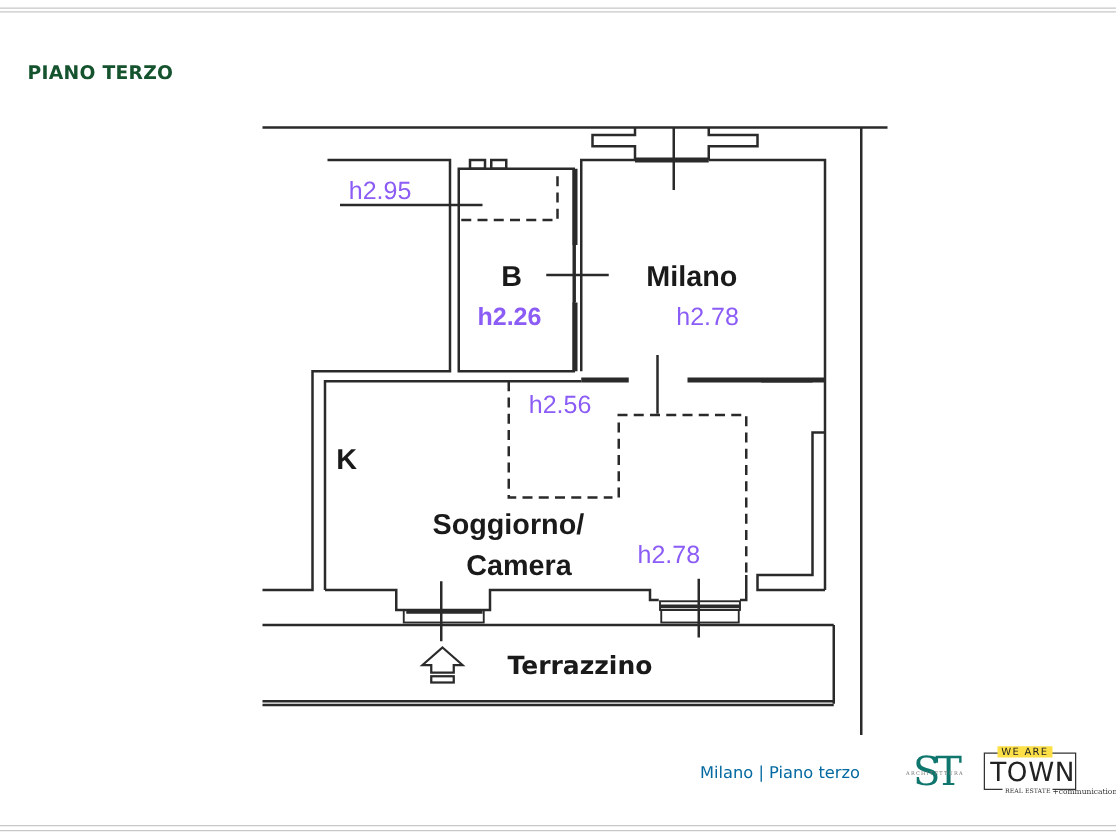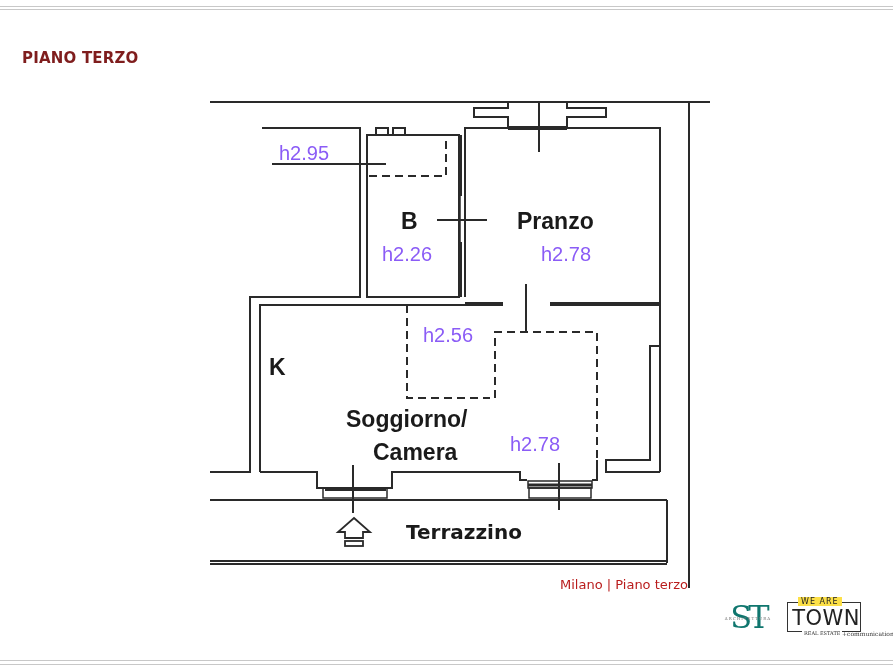--- a/index.html
+++ b/index.html
@@ -5,32 +5,32 @@
   html, body { margin: 0; padding: 0; }
   body {
     width: 893px; height: 670px; position: relative; overflow: hidden;
     background: #ffffff;
     font-family: "Liberation Sans", sans-serif;
   }
   .top-rule { position: absolute; left: 0; width: 893px; height: 1px; background: #c8c8c8; }
   .title {
     position: absolute; left: 22px; top: 49px;
     font-family: "DejaVu Sans", sans-serif;
-    font-weight: bold; font-size: 15px; color: #7f1d1d; letter-spacing: 0.2px;
+    font-weight: bold; font-size: 15px; color: #14532d; letter-spacing: 0.2px;
   }
   svg.plan { position: absolute; left: 0; top: 0; }
   .lbl {
     position: absolute; white-space: nowrap; color: #1a1a1a;
     font-family: "Liberation Sans", sans-serif; line-height: 1;
   }
   .room { font-weight: bold; font-size: 23px; }
   .h { font-size: 20px; color: #8b5cf6; }
   .footer-text {
-    position: absolute; left: 560px; top: 577px;
-    font-family: "DejaVu Sans", sans-serif; font-size: 13px; color: #b91c1c;
+    position: absolute; left: 560px; top: 611px;
+    font-family: "DejaVu Sans", sans-serif; font-size: 13px; color: #0369a1;
   }
   .logo-st {
     position: absolute; left: 722px; top: 600px; width: 52px; height: 34px;
     font-family: "DejaVu Serif", serif; font-size: 32px; line-height: 34px;
     color: #0f766e; text-align: center; letter-spacing: -4px;
   }
   .logo-st-sub {
     position: absolute; left: 712px; top: 616px; width: 72px;
     font-family: "DejaVu Serif", serif; font-size: 4px; color: #777; text-align: center;
     letter-spacing: 1px;
@@ -121,25 +121,25 @@
   <line x1="210" y1="564" x2="667" y2="564"></line>
 </svg>
 
 <svg style="position:absolute;left:335px;top:516px;" width="38" height="34" viewBox="0 0 38 34" fill="#fff" stroke="#2a2a2a" stroke-width="1.8">
   <polygon points="19,2 35,16 28,16 28,22 10,22 10,16 3,16"></polygon>
   <rect x="10" y="25" width="18" height="5"></rect>
 </svg>
 
 <div class="lbl h" style="left:279px;top:143px;">h2.95</div>
 <div class="lbl room" style="left:401px;top:210px;">B</div>
-<div class="lbl h" style="left:382px;top:244px;">h2.26</div>
-<div class="lbl room" style="left:517px;top:210px;">Pranzo</div>
+<div class="lbl h" style="left:382px;top:244px;font-weight:bold;">h2.26</div>
+<div class="lbl room" style="left:517px;top:210px;">Milano</div>
 <div class="lbl h" style="left:541px;top:244px;">h2.78</div>
 <div class="lbl room" style="left:269px;top:356px;">K</div>
-<div class="lbl h" style="left:423px;top:325px;">h2.56</div>
+<div class="lbl h" style="left:423px;top:314px;">h2.56</div>
 <div class="lbl room" style="left:346px;top:408px;">Soggiorno/</div>
 <div class="lbl room" style="left:373px;top:441px;">Camera</div>
 <div class="lbl h" style="left:510px;top:434px;">h2.78</div>
 <div class="lbl room" style="left:406px;top:522px;font-size:20px;font-family:'DejaVu Sans',sans-serif;text-align:right;">Terrazzino</div>
 
 <div class="footer-text">Milano | Piano terzo</div>
 
 <div class="logo-st">ST</div>
 <div class="logo-st-sub">ARCHITETTURA</div>
 

